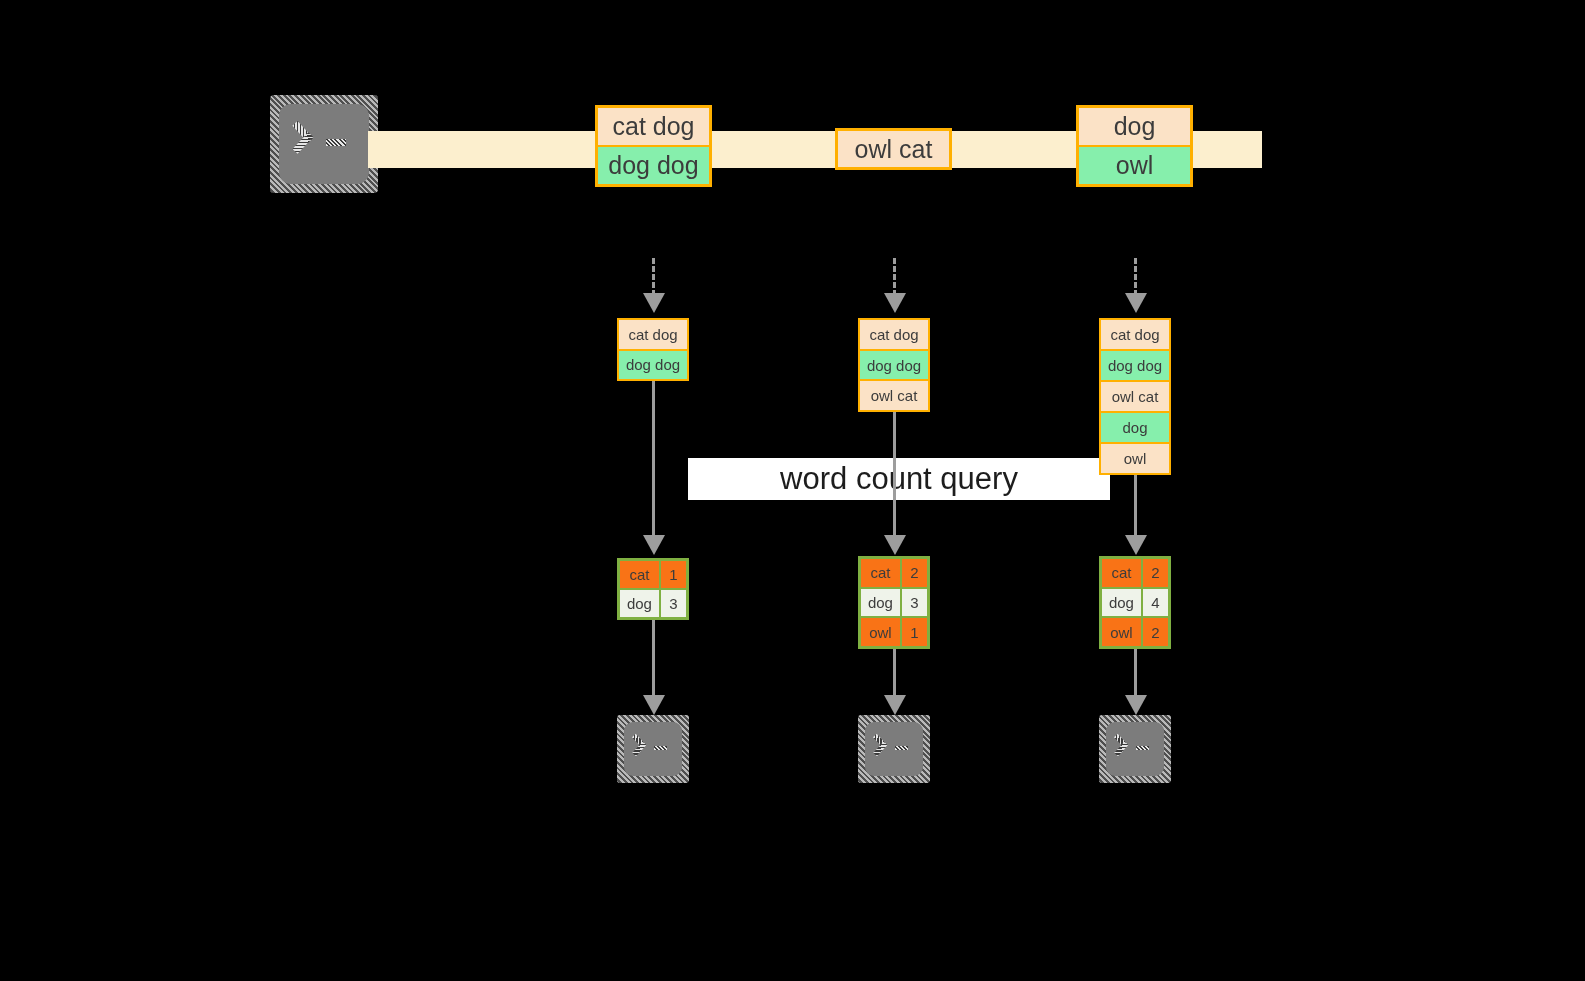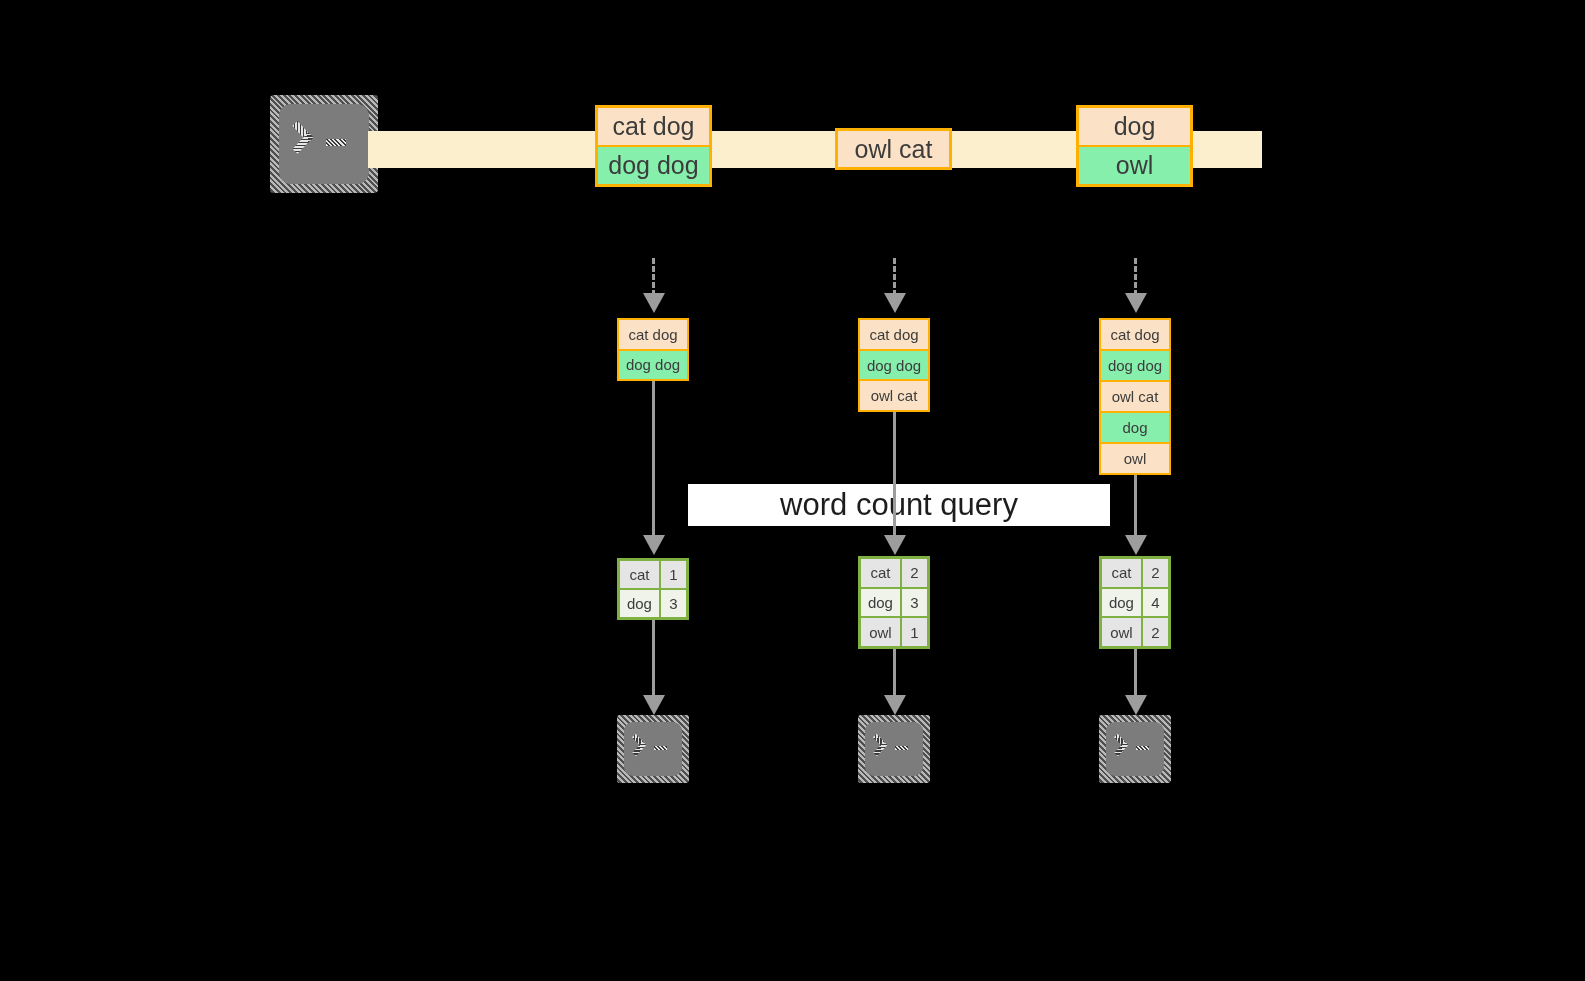--- a/index.html
+++ b/index.html
@@ -127,21 +127,21 @@
     align-items: center;
     justify-content: center;
     color: #3c3c3c;
     box-sizing: border-box;
   }
   .tbl .tkey {
     flex: 0 0 62%;
     border-right: 2px solid #7fb042;
   }
   .tbl .tval { flex: 1 1 auto; }
-  .tbl .trow.shadeA .tkey, .tbl .trow.shadeA .tval { background: #e5e5e5; }
+  .tbl .trow.shadeA .tkey, .tbl .trow.shadeA .tval { background: #f97316; }
   .tbl .trow.shadeB .tkey, .tbl .trow.shadeB .tval { background: #eff3ea; }
 
   
   .conn {
     position: absolute;
     width: 3px;
     background: #9d9d9d;
   }
   .conn.dashed {
     background: none;
@@ -193,21 +193,21 @@
 
   <div class="rec top" style="left:835px; top:128px; width:117px; height:42px;">
     <div class="cell shadeA">owl cat</div>
   </div>
 
   <div class="rec top" style="left:1076px; top:105px; width:117px; height:82px;">
     <div class="cell shadeA">dog</div>
     <div class="cell shadeB">owl</div>
   </div>
 
-  <div class="label-band" style="left:688px; top:484px; width:422px; height:42px;">
+  <div class="label-band" style="left:688px; top:458px; width:422px; height:42px;">
     <span>word count query</span>
   </div>
 
   <div class="conn dashed" style="left:652px; top:258px; height:38px;"></div>
   <div class="conn-head" style="left:643px; top:293px;"></div>
 
   <div class="rec mid" style="left:617px; top:318px; width:72px; height:63px;">
     <div class="cell shadeA">cat dog</div>
     <div class="cell shadeB">dog dog</div>
   </div>

